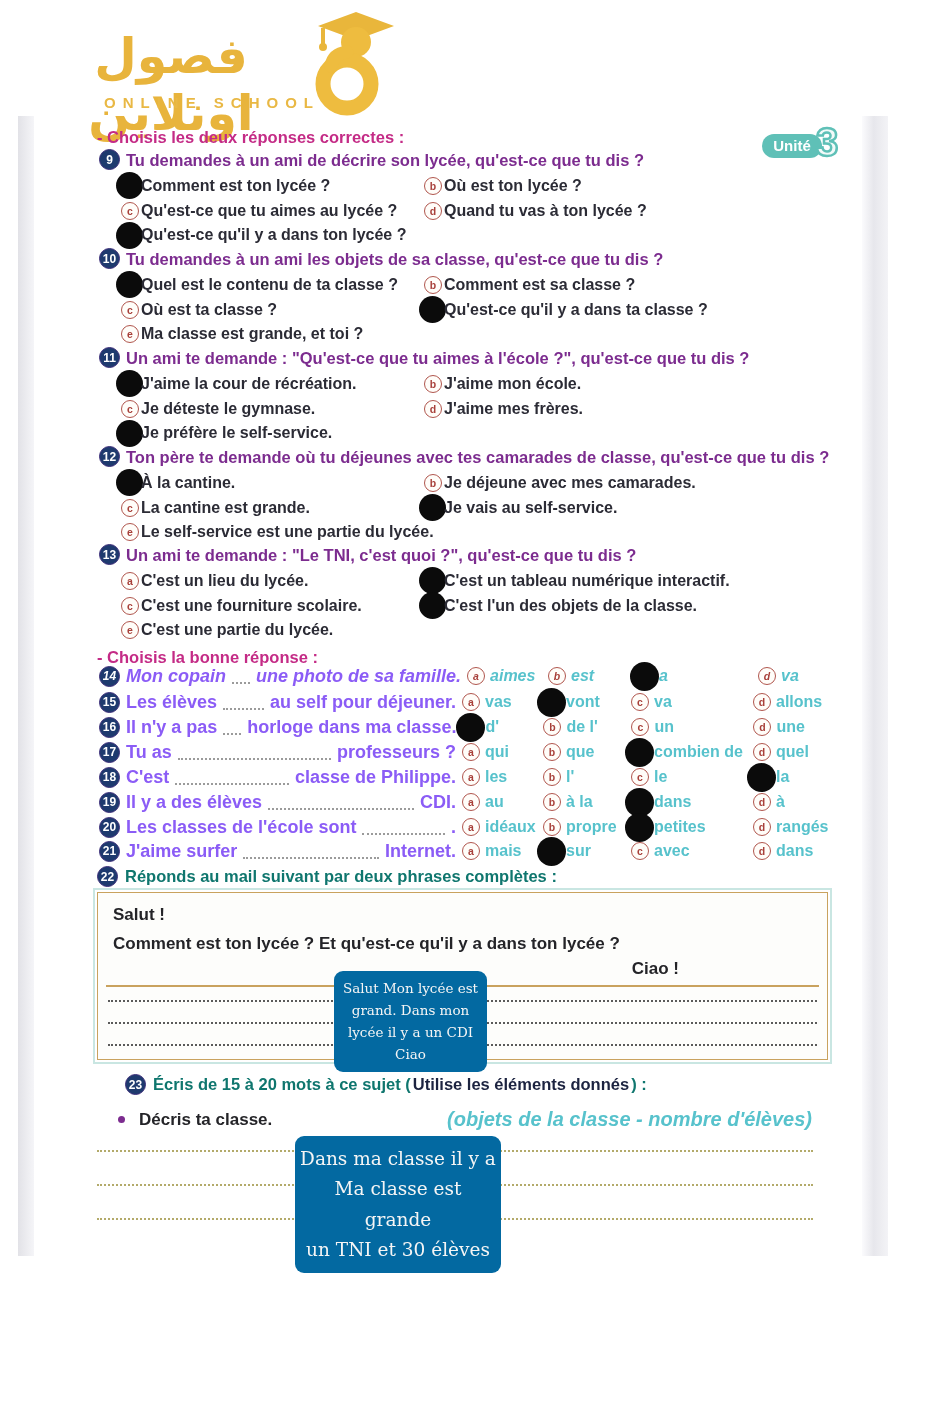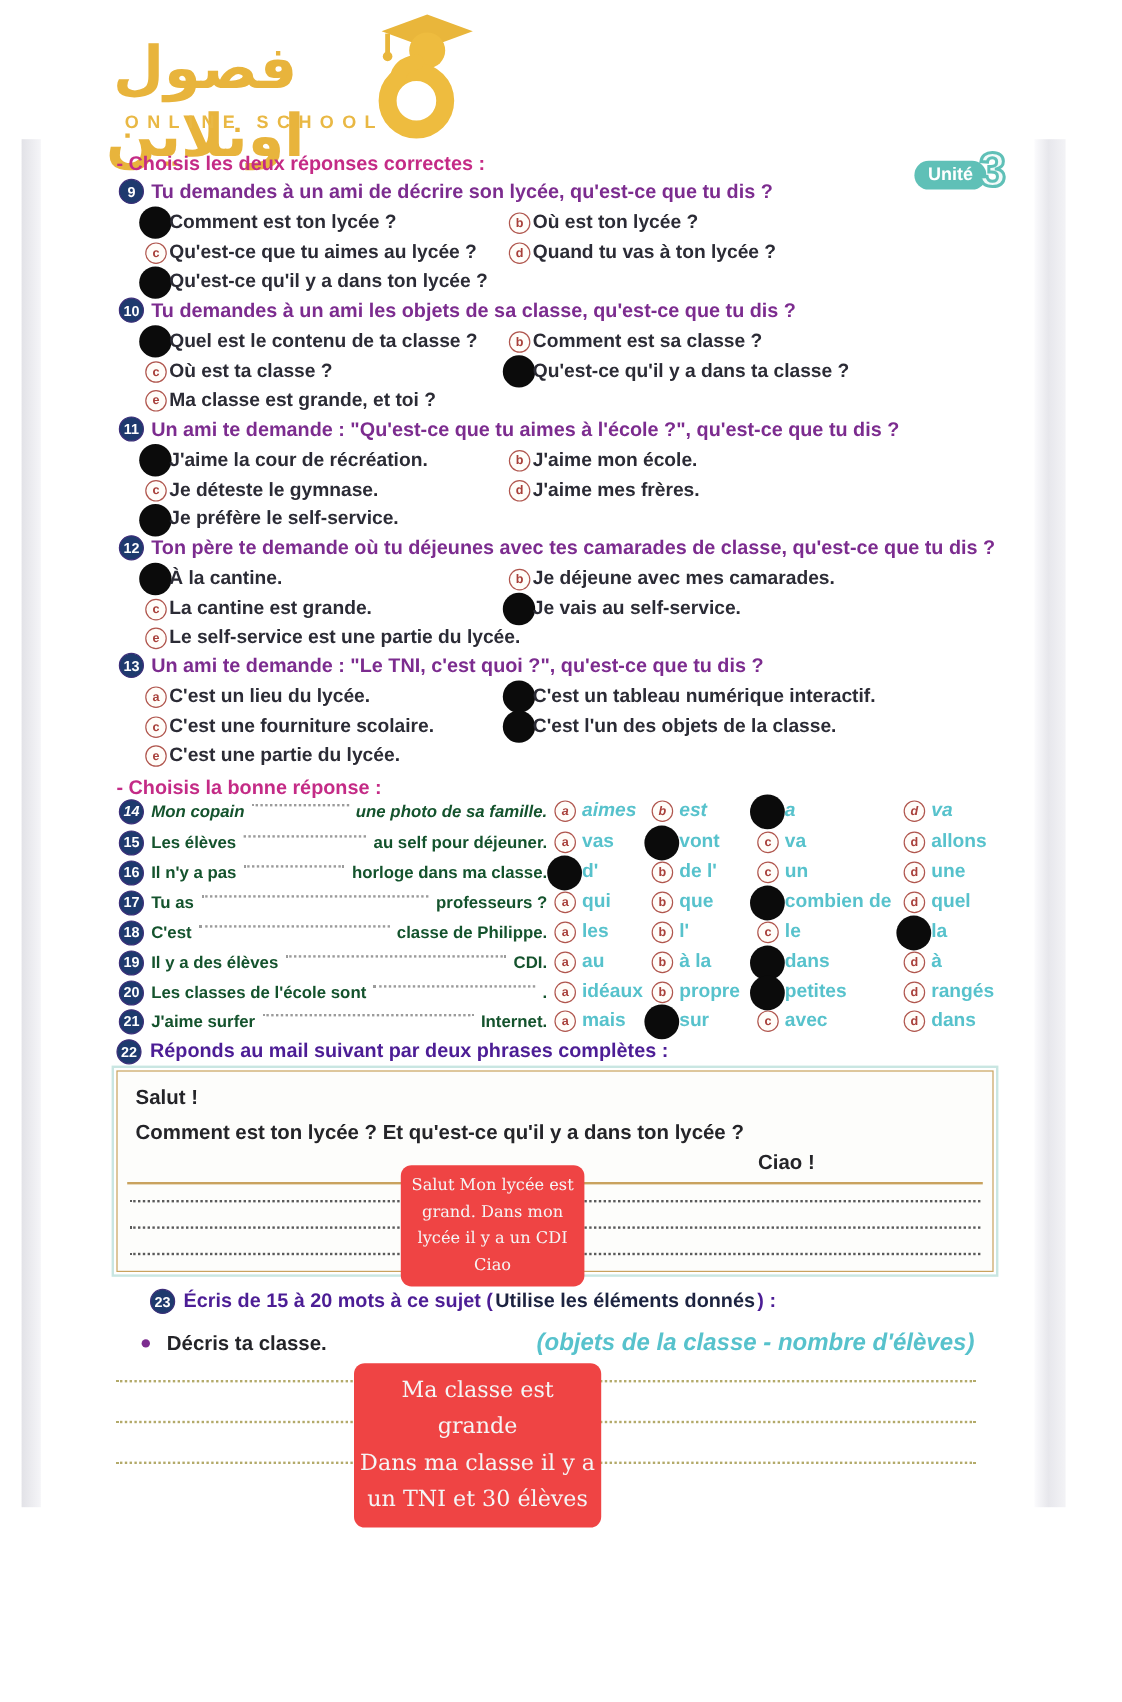--- a/index.html
+++ b/index.html
@@ -45,47 +45,47 @@
   .letter{flex:0 0 auto;width:16px;height:16px;border-radius:50%;border:1.4px solid #b0564e;
           color:#a8403a;font-size:10.5px;font-weight:bold;display:flex;align-items:center;
           justify-content:center;background:#fffdf9;box-sizing:content-box;}
   .dot{flex:0 0 auto;width:27px;height:27px;border-radius:50%;background:#0b0b0b;
        margin:-4px -4px -4px -5px;}
 
   
   .gap-row{position:absolute;left:99px;width:742px;height:26px;display:flex;align-items:center;gap:6px;}
   #q14{top:663px;font-style:italic;} #q15{top:689px;} #q16{top:714px;} #q17{top:739px;}
   #q18{top:764px;} #q19{top:789px;} #q20{top:814px;} #q21{top:838px;}
-  .stem{flex:0 0 330px;display:flex;align-items:flex-start;font-size:14px;font-weight:bold;
-        color:#14532d;white-space:nowrap;}
+  .stem{flex:0 0 330px;display:flex;align-items:flex-end;font-size:18px;font-weight:bold;
+        color:#8b5cf6;white-space:nowrap;}
   .blank{flex:1 1 auto;border-bottom:2px dotted #9b9b9b;height:2px;margin:0 6px 3px 6px;min-width:18px;}
   .gap-opts{flex:1 1 auto;display:grid;grid-template-columns:81px 88px 122px auto;align-items:center;}
   .gopt{display:flex;align-items:center;gap:5px;font-size:16px;font-weight:bold;color:#57c2cc;
         white-space:nowrap;}
   .gopt .dot{width:29px;height:29px;margin:-5px -5px -5px -6px;}
 
   
   .q-header{position:absolute;left:97px;display:flex;align-items:center;gap:7px;}
   #q22h{top:866px;} #q23h{top:1074px;padding-left:28px;}
-  .q-header .htext{font-size:16.5px;font-weight:bold;color:#4c1d95;}
+  .q-header .htext{font-size:16.5px;font-weight:bold;color:#0f766e;}
   .q-header .hnavy{font-size:16.5px;font-weight:bold;color:#1c2340;}
 
   
   .mailbox{position:absolute;left:97px;top:892px;width:731px;height:168px;background:#fdfdfb;
            border:1.6px solid #c9a25e;outline:2px solid #c9e6e2;outline-offset:2.5px;
            box-sizing:border-box;padding-left:44px;}
   .mail-greet{position:absolute;left:15px;top:12px;font-size:17px;font-weight:bold;color:#242428;}
   .mail-q{position:absolute;left:15px;top:41px;font-size:17px;font-weight:bold;color:#242428;}
   .mail-sign{position:absolute;right:148px;top:66px;font-size:17px;font-weight:bold;color:#242428;}
   .mail-hr{position:absolute;left:8px;right:8px;top:92px;border-top:2px solid #c9a25e;}
   .mline{position:absolute;left:10px;right:10px;border-top:2.2px dotted #5a5a5a;}
   .mline1{top:107px;} .mline2{top:129px;} .mline3{top:151px;}
 
   
-  .caption{position:absolute;background:#ef4444;color:#f5f5f5;border-radius:9px;
+  .caption{position:absolute;background:#0369a1;color:#f5f5f5;border-radius:9px;
            font-family:"DejaVu Serif",serif;text-align:center;z-index:5;}
   .cap1{left:334px;top:971px;width:143px;padding:7px 5px;font-size:13.5px;line-height:1.62;}
   .cap2{left:295px;top:1136px;width:198px;padding:8px 4px;font-size:18.5px;line-height:1.64;}
 
   
   .bullet-row{position:absolute;left:118px;top:1108px;width:694px;display:flex;align-items:center;}
   .bullet-dot{width:7px;height:7px;border-radius:50%;background:#7c2c8f;margin-right:14px;}
   .bullet-text{font-size:17px;font-weight:600;color:#242428;}
   .hint{margin-left:auto;font-size:20px;font-weight:bold;font-style:italic;color:#57c2cc;}
   .wline{position:absolute;left:97px;width:716px;border-top:2.2px dotted #b3aa6a;}
@@ -508,16 +508,16 @@
   <span class="bullet-dot"></span>
   <span class="bullet-text">Décris ta classe.</span>
   <span class="hint">(objets de la classe - nombre d'élèves)</span>
 </div>
 
 <div class="wline wline1"></div>
 <div class="wline wline2"></div>
 <div class="wline wline3"></div>
 
 <div class="caption cap2">
+  <div>Dans ma classe il y a</div>
   <div>Ma classe est grande</div>
-  <div>Dans ma classe il y a</div>
   <div>un TNI et 30 élèves</div>
 </div>
 
 </body></html>

